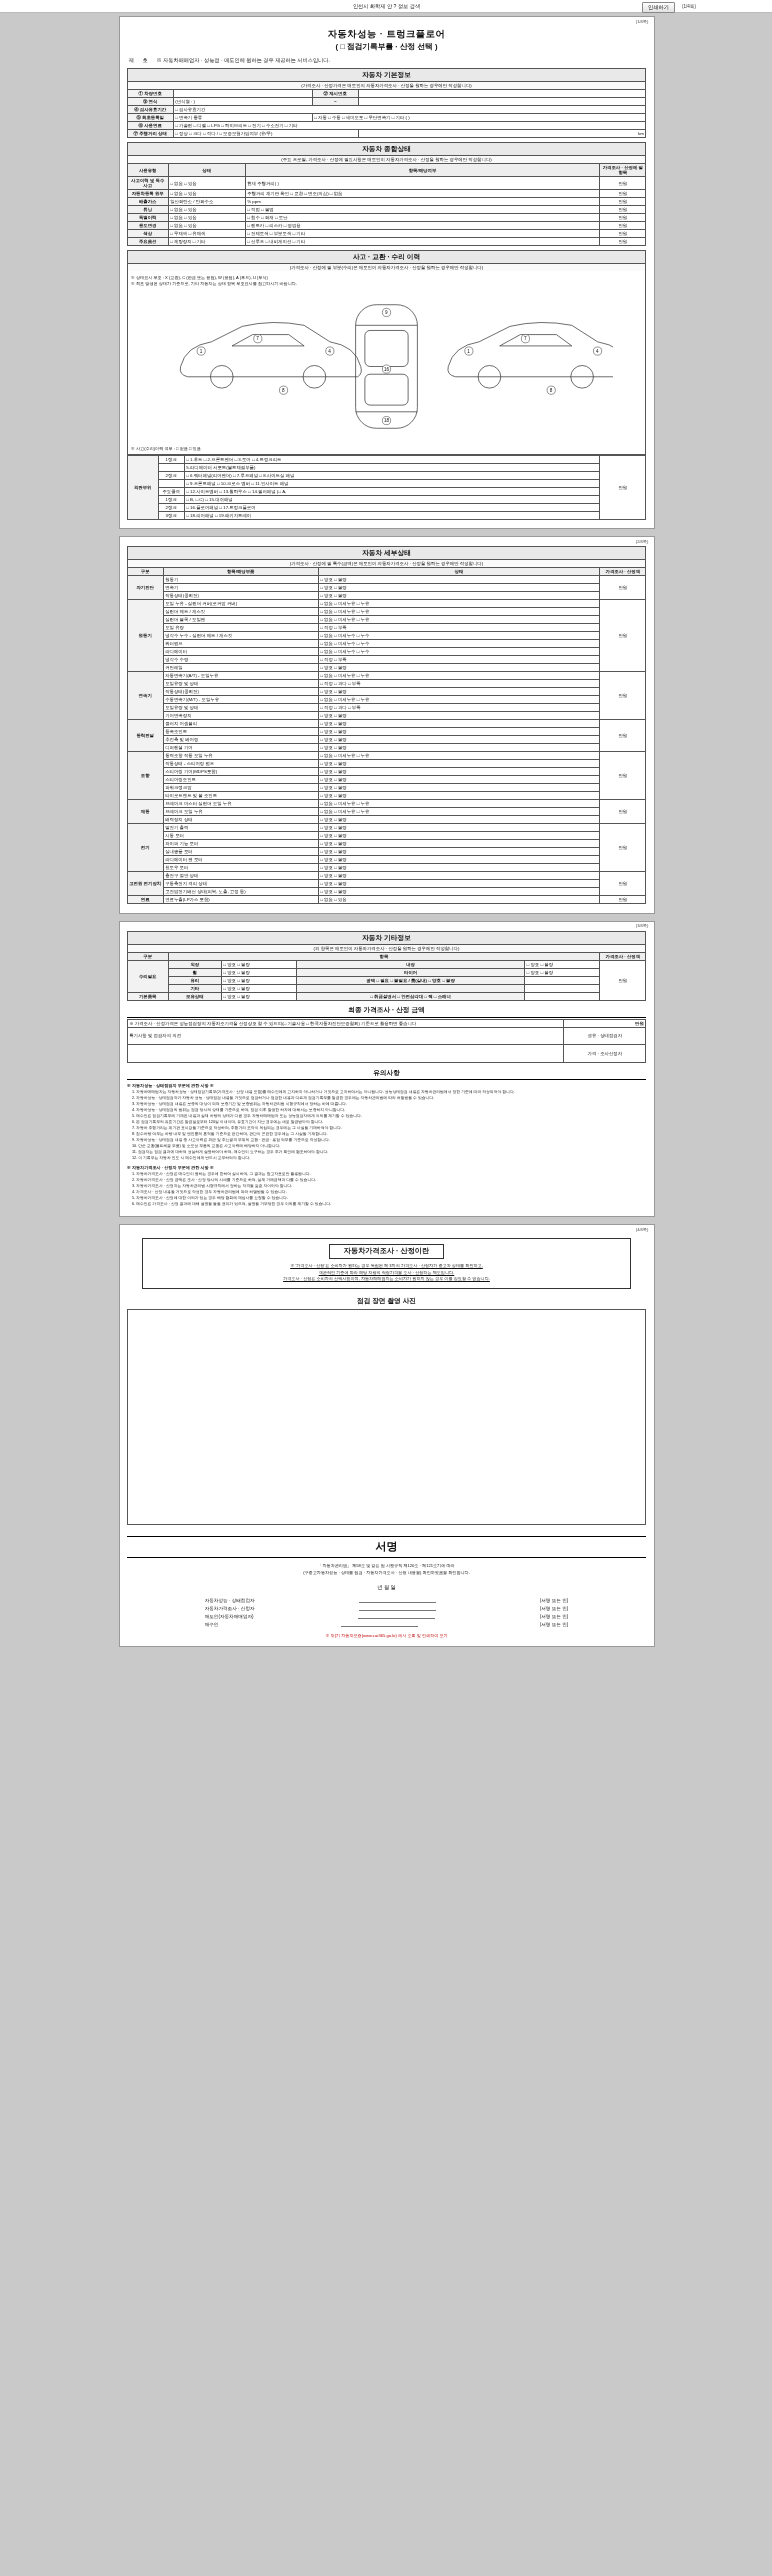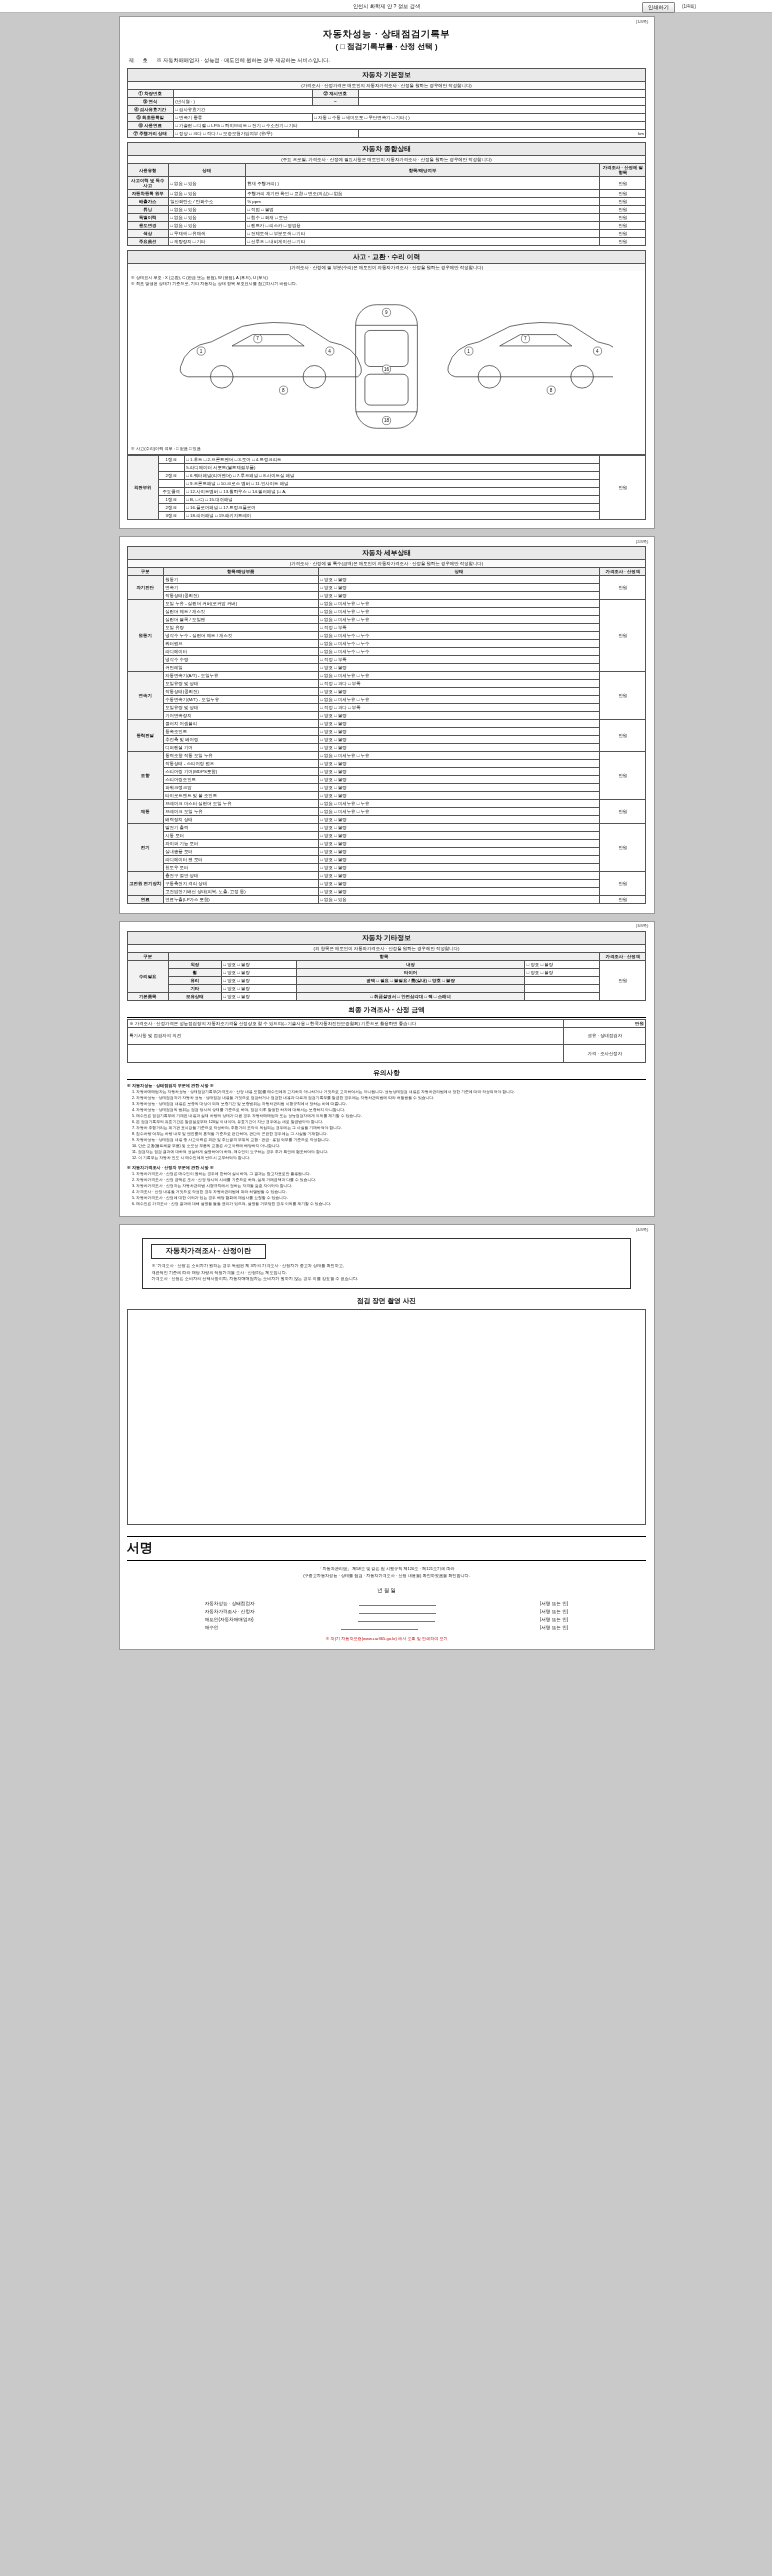--- a/index.html
+++ b/index.html
@@ -62,30 +62,30 @@
 
   .legend-row { font-size:4.1px; margin-top:1.5px; }
 
   .ui-title { text-align:center; font-weight:bold; font-size:6.7px; margin:6.2px 0 2.1px 0;
     border-bottom:0.5px solid #000; padding-bottom:1.5px;}
   .ui-block { font-size:3.8px; line-height:1.45; }
   .ui-block .h { font-weight:bold; margin:3.1px 0 1px 0; font-size:4.1px; }
   .ui-block p { margin:0.5px 0 0.5px 5.2px; }
 
   .stamp-box {
-    border:1.5px double #333; padding:5.2px 8.2px; margin:7.2px 15.5px; 
+    border:1.5px double #333; padding:5.2px 8.2px; margin:7.2px 15.5px; text-align:center;text-decoration:underline;
   }
   .stamp-box .t { font-size:7.2px; font-weight:bold; border:0.5px solid #333; display:inline-block;
     padding:1.5px 13.4px; background:#fff; margin-bottom:4.1px;}
   .stamp-box .bd { font-size:4.1px; line-height:1.6; color:#222; }
 
   .photo-title { text-align:center; font-weight:bold; font-size:6.7px; margin:8.2px 0 3.1px 0; }
   .photo-area { border:0.5px solid #555; height:216px; }
 
-  .sign-title { font-weight:bold; font-size:13px; margin:11.3px 0 3.1px 0;
+  .sign-title { text-align:center; font-weight:bold; font-size:11px; margin:11.3px 0 3.1px 0;
     border-top:0.5px solid #000; border-bottom:0.5px solid #000; padding:2.1px 0; }
   .sign-body { font-size:4.1px; text-align:center; line-height:1.7; margin:5.2px 0; }
   .sign-date { text-align:center; font-size:5.2px; margin:7.2px 0 5.2px 0; }
   .sign-lines { width:70%; margin:0 auto; font-size:4.6px; }
   .sign-lines div { display:flex; justify-content:space-between; padding:1.5px 0; }
   .sign-lines .ln { border-bottom:0.5px solid #777; width:77px; }
   .footer-red { text-align:center; color:#c00000; font-size:4.1px; margin-top:5.2px; }
 
   .price-title { text-align:center; font-weight:bold; font-size:6.7px; margin:5.2px 0 1px 0;
     border-bottom:0.5px solid #000; padding-bottom:1.5px; }
@@ -97,21 +97,21 @@
 <div class="topbar">
   <span>인천시 화학제 안 ? 정보 검색</span>
   <button class="btn">인쇄하기</button>
   <span class="pg">(1/4쪽)</span>
 </div>
 
 <div class="pages">
 
   <div class="page">
     <div class="pgno">(1/4쪽)</div>
-    <h1 class="doc-title">자동차성능 · 상태점검기록부</h1>
+    <h1 class="doc-title">자동차성능 · 트렁크플로어</h1>
     <h2 class="doc-sub">( □ 점검기록부를 · 산정 선택 )</h2>
     <div class="intro">
       <span class="lead">제</span>
       <span class="lead">호</span>
       <span>※ 자동차매매업자 · 성능점 · 매도인에 원하는 경우 제공하는 서비스입니다.</span>
     </div>
 
     <div class="sect-title">자동차 기본정보</div>
     <div class="note">(가격조사 · 산정가격은 매도인의 자동차가격조사 · 산정을 원하는 경우에만 작성합니다)</div>
     <table class="g">

